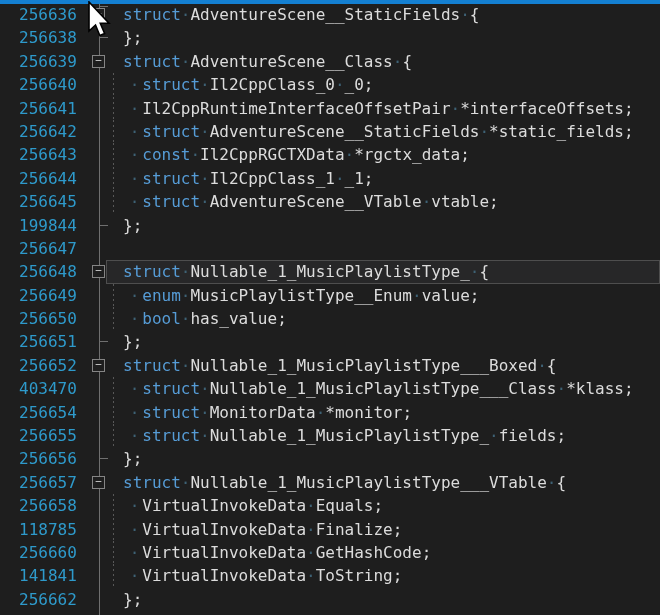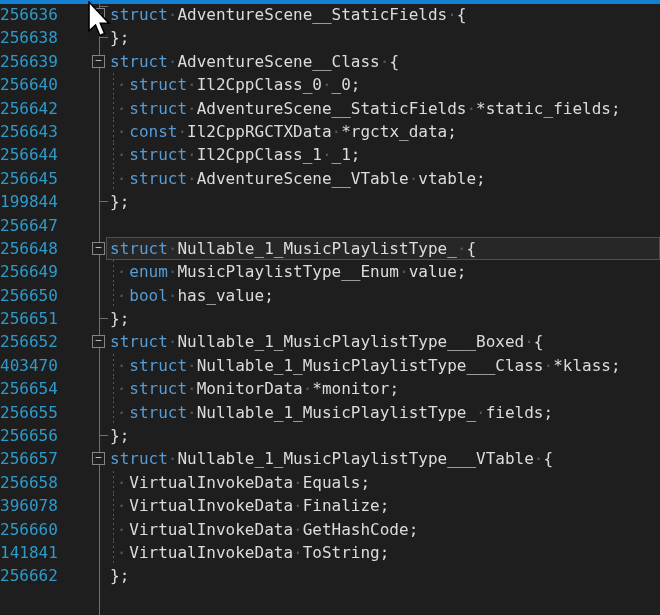--- a/index.html
+++ b/index.html
@@ -11,22 +11,22 @@
   }
   .accent-strip{position:absolute;top:0;left:0;right:0;height:4px;background:var(--accent,#1480D2);z-index:6;}
   .outline-v{position:absolute;left:99px;top:4px;bottom:0;width:1px;background:var(--outline,#6F6F6F);z-index:1;}
   .outline-top-tick{position:absolute;left:99px;top:6px;width:9px;height:1px;background:var(--outline,#6F6F6F);z-index:1;}
   .rows{position:absolute;top:3px;left:0;right:0;z-index:2;}
   .row{position:relative;height:23.4px;line-height:23.4px;white-space:pre;}
   .row.hl::before{
     content:'';position:absolute;left:106px;right:0;top:0;height:100%;
     background:#272728;border:1px solid var(--hlborder,#4E4E4E);box-sizing:border-box;z-index:0;
   }
-  .num{position:absolute;left:0;top:0;color:var(--ln,#2E9ACB);z-index:2;}
-  .code{position:absolute;left:110px;top:0;color:var(--fg,#DCDCDC);z-index:2;}
+  .num{position:absolute;left:19px;top:0;color:var(--ln,#2E9ACB);z-index:2;}
+  .code{position:absolute;left:123px;top:0;color:var(--fg,#DCDCDC);z-index:2;}
   .tk-k{color:var(--kw,#569CD6);}
   .tk-w{color:var(--ws,#3E6275);}
   .ind{display:inline-block;width:2ch;text-align:right;padding-right:3px;box-sizing:border-box;color:var(--ws,#3E6275);}
   .fold{
     position:absolute;left:92px;top:5px;width:13px;height:13px;box-sizing:border-box;
     border:1px solid #858585;background:#1E1E1E;z-index:3;cursor:pointer;
     color:#C8C8C8;font-size:11px;line-height:10px;text-align:center;
   }
   .tick{position:absolute;left:99px;top:11px;width:9px;height:1px;background:var(--outline,#6F6F6F);z-index:1;}
   .guide{
@@ -40,38 +40,39 @@
 
 <div class="screen" style="--bg: #1E1E1E; --accent: #1480D2; --ln: #2E9ACB; --kw: #569CD6; --fg: #DCDCDC; --ws: #3E6275; --outline: #6F6F6F; --hlborder: #4E4E4E;">
   <div class="accent-strip"></div>
   <div class="outline-v"></div>
   <div class="outline-top-tick"></div>
   <div class="rows" id="rows">
       <div class="row"><span class="num">256636</span><span class="fold">−</span><span class="code"><span class="tk-k">struct</span><span class="tk-w">·</span><span class="tk-p">AdventureScene__StaticFields</span><span class="tk-w">·</span><span class="tk-p">{</span></span></div>
       <div class="row"><span class="num">256638</span><span class="tick"></span><span class="code"><span class="tk-p">};</span></span></div>
       <div class="row"><span class="num">256639</span><span class="fold">−</span><span class="code"><span class="tk-k">struct</span><span class="tk-w">·</span><span class="tk-p">AdventureScene__Class</span><span class="tk-w">·</span><span class="tk-p">{</span></span></div>
       <div class="row"><span class="num">256640</span><span class="guide"></span><span class="code"><span class="ind">·</span><span class="tk-k">struct</span><span class="tk-w">·</span><span class="tk-p">Il2CppClass_0</span><span class="tk-w">·</span><span class="tk-p">_0;</span></span></div>
+      <div class="row"><span class="num">256641</span><span class="guide"></span><span class="code"><span class="ind">·</span><span class="tk-p">Il2CppRuntimeInterfaceOffsetPair</span><span class="tk-w">·</span><span class="tk-p">*interfaceOffsets;</span></span></div>
       <div class="row"><span class="num">256642</span><span class="guide"></span><span class="code"><span class="ind">·</span><span class="tk-k">struct</span><span class="tk-w">·</span><span class="tk-p">AdventureScene__StaticFields</span><span class="tk-w">·</span><span class="tk-p">*static_fields;</span></span></div>
       <div class="row"><span class="num">256643</span><span class="guide"></span><span class="code"><span class="ind">·</span><span class="tk-k">const</span><span class="tk-w">·</span><span class="tk-p">Il2CppRGCTXData</span><span class="tk-w">·</span><span class="tk-p">*rgctx_data;</span></span></div>
       <div class="row"><span class="num">256644</span><span class="guide"></span><span class="code"><span class="ind">·</span><span class="tk-k">struct</span><span class="tk-w">·</span><span class="tk-p">Il2CppClass_1</span><span class="tk-w">·</span><span class="tk-p">_1;</span></span></div>
       <div class="row"><span class="num">256645</span><span class="guide"></span><span class="code"><span class="ind">·</span><span class="tk-k">struct</span><span class="tk-w">·</span><span class="tk-p">AdventureScene__VTable</span><span class="tk-w">·</span><span class="tk-p">vtable;</span></span></div>
       <div class="row"><span class="num">199844</span><span class="tick"></span><span class="code"><span class="tk-p">};</span></span></div>
       <div class="row"><span class="num">256647</span><span class="code"></span></div>
       <div class="row hl"><span class="num">256648</span><span class="fold">−</span><span class="code"><span class="tk-k">struct</span><span class="tk-w">·</span><span class="tk-p">Nullable_1_MusicPlaylistType_</span><span class="tk-w">·</span><span class="tk-p">{</span></span></div>
       <div class="row"><span class="num">256649</span><span class="guide"></span><span class="code"><span class="ind">·</span><span class="tk-k">enum</span><span class="tk-w">·</span><span class="tk-p">MusicPlaylistType__Enum</span><span class="tk-w">·</span><span class="tk-p">value;</span></span></div>
       <div class="row"><span class="num">256650</span><span class="guide"></span><span class="code"><span class="ind">·</span><span class="tk-k">bool</span><span class="tk-w">·</span><span class="tk-p">has_value;</span></span></div>
       <div class="row"><span class="num">256651</span><span class="tick"></span><span class="code"><span class="tk-p">};</span></span></div>
       <div class="row"><span class="num">256652</span><span class="fold">−</span><span class="code"><span class="tk-k">struct</span><span class="tk-w">·</span><span class="tk-p">Nullable_1_MusicPlaylistType___Boxed</span><span class="tk-w">·</span><span class="tk-p">{</span></span></div>
       <div class="row"><span class="num">403470</span><span class="guide"></span><span class="code"><span class="ind">·</span><span class="tk-k">struct</span><span class="tk-w">·</span><span class="tk-p">Nullable_1_MusicPlaylistType___Class</span><span class="tk-w">·</span><span class="tk-p">*klass;</span></span></div>
       <div class="row"><span class="num">256654</span><span class="guide"></span><span class="code"><span class="ind">·</span><span class="tk-k">struct</span><span class="tk-w">·</span><span class="tk-p">MonitorData</span><span class="tk-w">·</span><span class="tk-p">*monitor;</span></span></div>
       <div class="row"><span class="num">256655</span><span class="guide"></span><span class="code"><span class="ind">·</span><span class="tk-k">struct</span><span class="tk-w">·</span><span class="tk-p">Nullable_1_MusicPlaylistType_</span><span class="tk-w">·</span><span class="tk-p">fields;</span></span></div>
       <div class="row"><span class="num">256656</span><span class="tick"></span><span class="code"><span class="tk-p">};</span></span></div>
       <div class="row"><span class="num">256657</span><span class="fold">−</span><span class="code"><span class="tk-k">struct</span><span class="tk-w">·</span><span class="tk-p">Nullable_1_MusicPlaylistType___VTable</span><span class="tk-w">·</span><span class="tk-p">{</span></span></div>
       <div class="row"><span class="num">256658</span><span class="guide"></span><span class="code"><span class="ind">·</span><span class="tk-p">VirtualInvokeData</span><span class="tk-w">·</span><span class="tk-p">Equals;</span></span></div>
-      <div class="row"><span class="num">396078</span><span class="guide"></span><span class="code"><span class="ind">·</span><span class="tk-p">VirtualInvokeData</span><span class="tk-w">·</span><span class="tk-p">Finalize;</span></span></div>
+      <div class="row"><span class="num">118785</span><span class="guide"></span><span class="code"><span class="ind">·</span><span class="tk-p">VirtualInvokeData</span><span class="tk-w">·</span><span class="tk-p">Finalize;</span></span></div>
       <div class="row"><span class="num">256660</span><span class="guide"></span><span class="code"><span class="ind">·</span><span class="tk-p">VirtualInvokeData</span><span class="tk-w">·</span><span class="tk-p">GetHashCode;</span></span></div>
       <div class="row"><span class="num">141841</span><span class="guide"></span><span class="code"><span class="ind">·</span><span class="tk-p">VirtualInvokeData</span><span class="tk-w">·</span><span class="tk-p">ToString;</span></span></div>
       <div class="row"><span class="num">256662</span><span class="code"><span class="tk-p">};</span></span></div>
     </div>
 
   <svg class="cursor" width="27" height="39" viewBox="0 0 27 39">
     <polygon points="3,1 3,30 9.5,24 13.8,34.5 18.6,32.5 14.3,22.3 23,22.3" fill="#FFFFFF" stroke="#000000" stroke-width="1.6" stroke-linejoin="miter"></polygon>
   </svg>
 </div>
 

